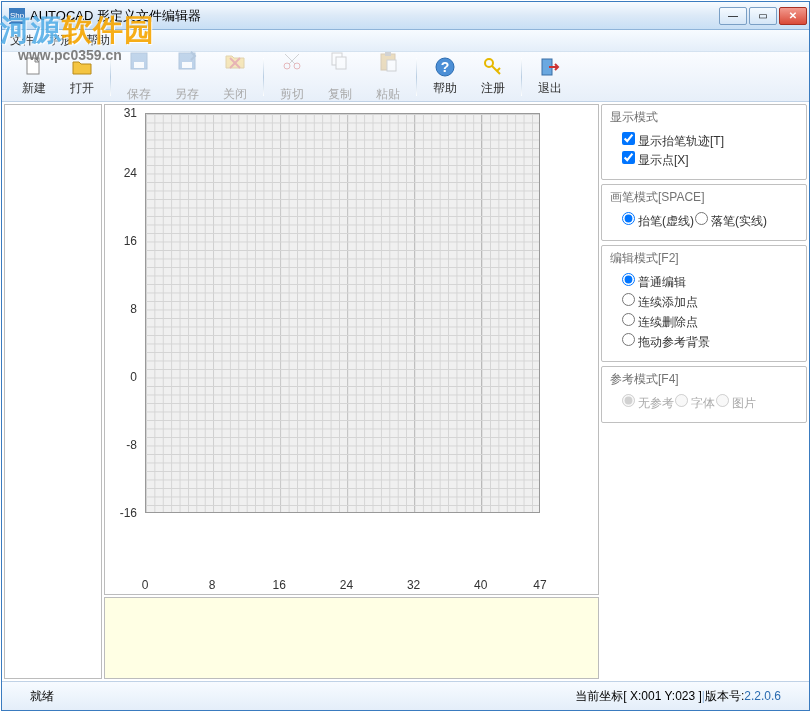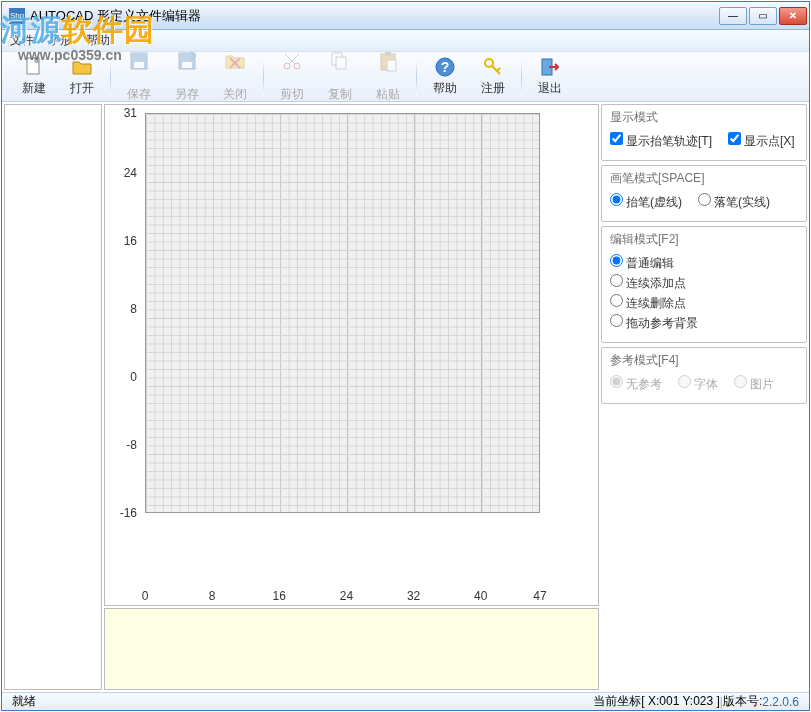--- a/index.html
+++ b/index.html
@@ -57,27 +57,27 @@
   border:1px solid #999;
 }
 .ylabels { position:absolute; left:6px; top:8px; height:400px; width:30px; }
 .ylabels div { position:absolute; right:4px; font-size:12px; color:#333; transform:translateY(-50%); }
 .xlabels { position:absolute; left:40px; bottom:2px; width:395px; height:14px; }
 .xlabels div { position:absolute; font-size:12px; color:#333; transform:translateX(-50%); }
 .bottompanel { height: 82px; border:1px solid #bcbcbc; background:#ffffe4; margin-top:2px; }
 .rightpanel { width: 206px; margin:2px; display:flex; flex-direction:column; gap:4px; }
 .group { border:1px solid #c0c0c0; padding: 6px 8px 8px; border-radius:2px; background:#fff; position:relative;}
 .group .gtitle { position:relative; top:-2px; font-size:12px; color:#737373; margin-bottom:4px; }
-.row { display:flex; align-items:center; gap:16px; margin: 2px 0; flex-wrap:wrap;}
+.row { display:flex; align-items:center; gap:1px; margin: 2px 12px; flex-wrap:wrap;}
 .row label { font-size:12px; color:#333; }
 .group.disabled, .group.disabled label { color:#aaa; }
 input[type=checkbox], input[type=radio] { margin-right:3px; }
 .statusbar {
-  height: 18px; background: linear-gradient(#f7fbff,#e4eef9);
-  border-top:1px solid #c0d2e6; display:flex; align-items:center; padding: 0 10px; gap:10px;
+  height: 29px; background: linear-gradient(#f7fbff,#e4eef9);
+  border-top:1px solid #c0d2e6; display:flex; align-items:center; padding: 0 28px; gap:10px;
 }
 .statusbar .right { margin-left:auto; display:flex; align-items:center;}
 .ssep { color:#8fb4d9; }
 .watermark { position:absolute; top:10px; left:0px; pointer-events:none; opacity:0.9; z-index:100;}
 .wm1 { font-size: 30px; font-weight:bold; color:#58b0e8; text-shadow:1px 1px 0 #fff; letter-spacing:1px;}
 .wm1 .o { color:#f7a600; }
 .wm2 { font-size: 14px; color:#737373; font-weight:bold; margin-top:-4px; margin-left:18px;}
 </style>
 </head>
 <body>

